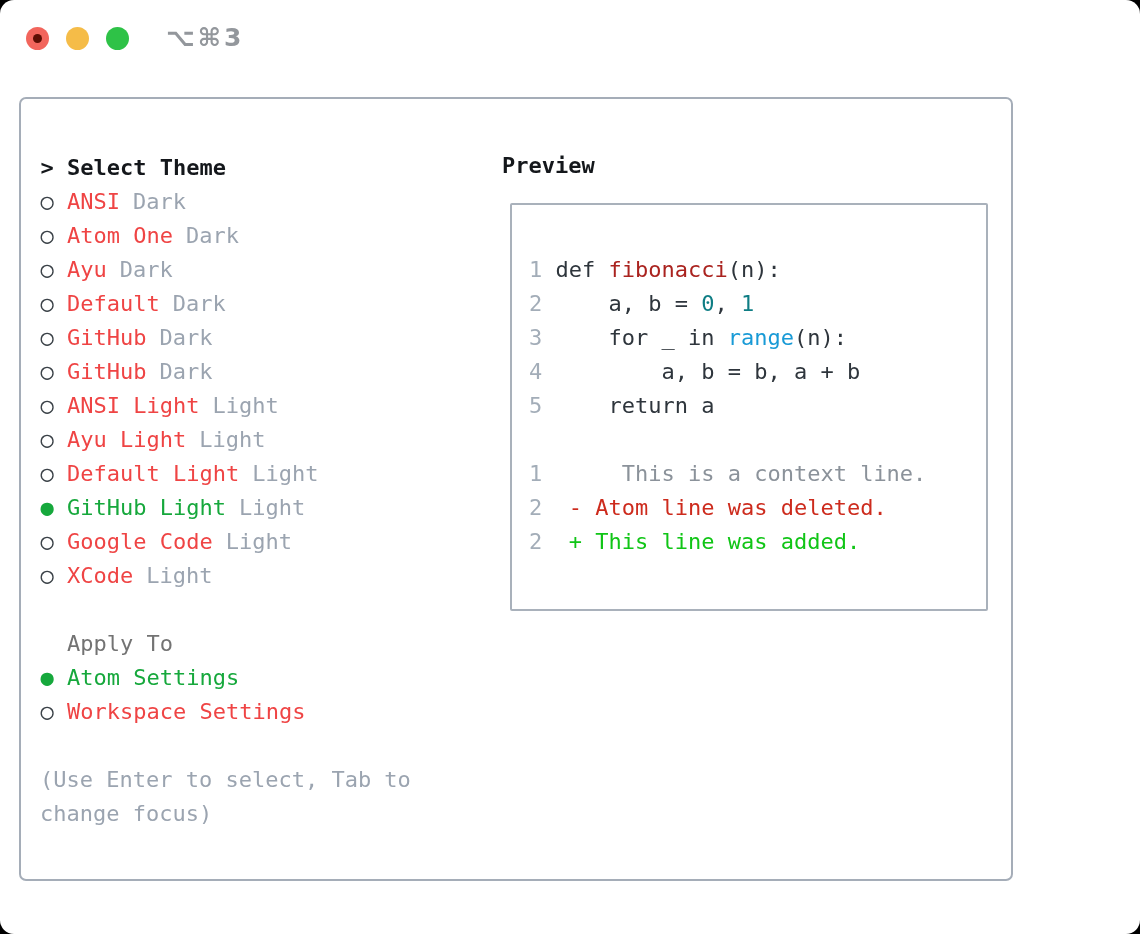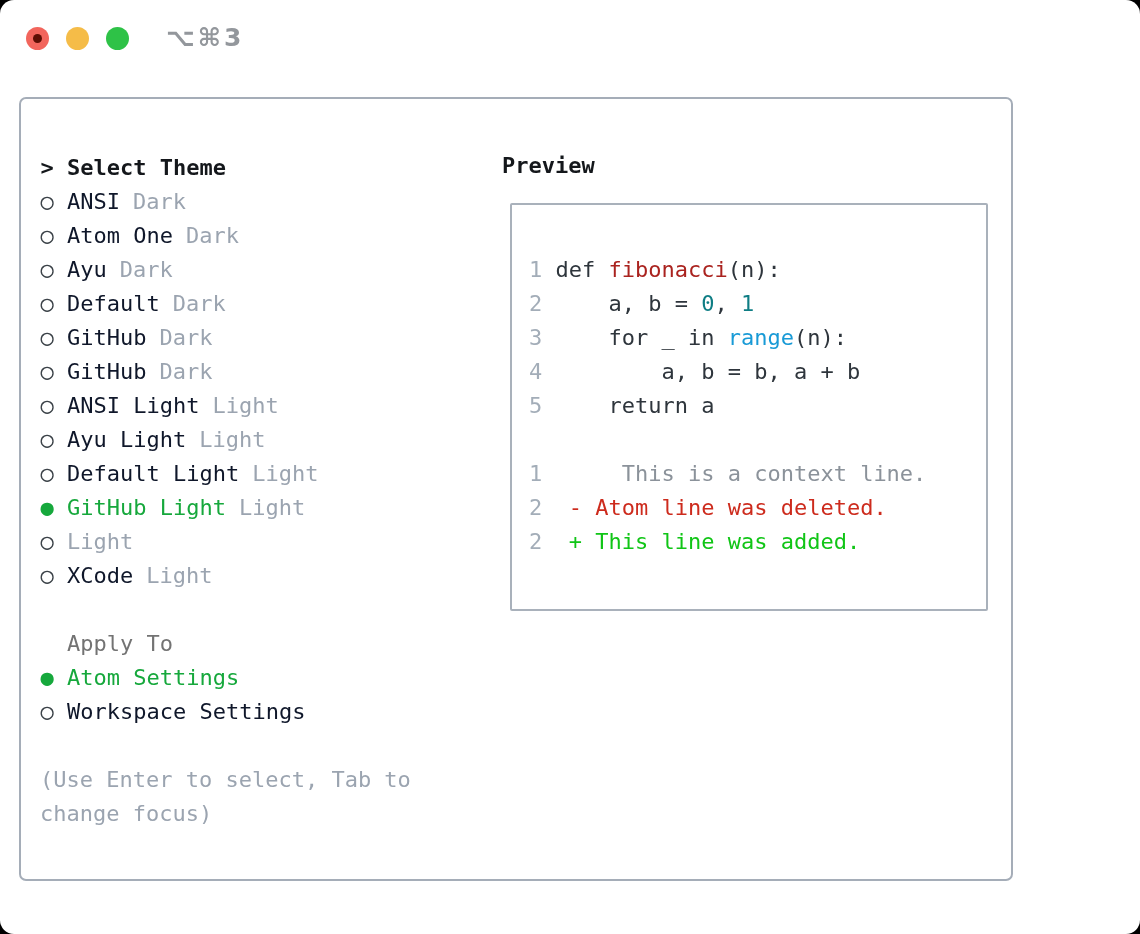--- a/index.html
+++ b/index.html
@@ -33,21 +33,21 @@
   }
   
   .left-col{
     position:absolute;left:19px;top:52px;width:440px;
     font-size:22px;color:#343b44;
   }
   .row{display:flex;gap:13px;height:34px;line-height:34px;white-space:pre;}
   .bullet{width:14px;flex:0 0 14px;text-align:center;color:#3a4147;}
   .row-header{font-weight:bold;color:#14171b;}
   .row-header .bullet{color:#14171b;}
-  .tname{color:#0f172a;}
+  .tname{color:#ef4444;}
   .tag{color:#9ba4b0;}
   .selected .bullet,.selected .tname{color:#16a83c;}
   .spacer{height:34px;}
   .apply-header{color:#737373;}
   .hint{
     width:432px;line-height:34px;color:#9ba4b0;font-size:22px;
     white-space:normal;
   }
   
   .preview-title{
@@ -132,20 +132,21 @@
         <span class="tname">Default Light</span>
         <span class="tag">Light</span>
       </div>
       <div class="row selected">
         <span class="bullet">●</span>
         <span class="tname">GitHub Light</span>
         <span class="tag">Light</span>
       </div>
       <div class="row">
         <span class="bullet">○</span>
+        <span class="tname">Google Code</span>
         <span class="tag">Light</span>
       </div>
       <div class="row">
         <span class="bullet">○</span>
         <span class="tname">XCode</span>
         <span class="tag">Light</span>
       </div>
 
       <div class="spacer"></div>
 

